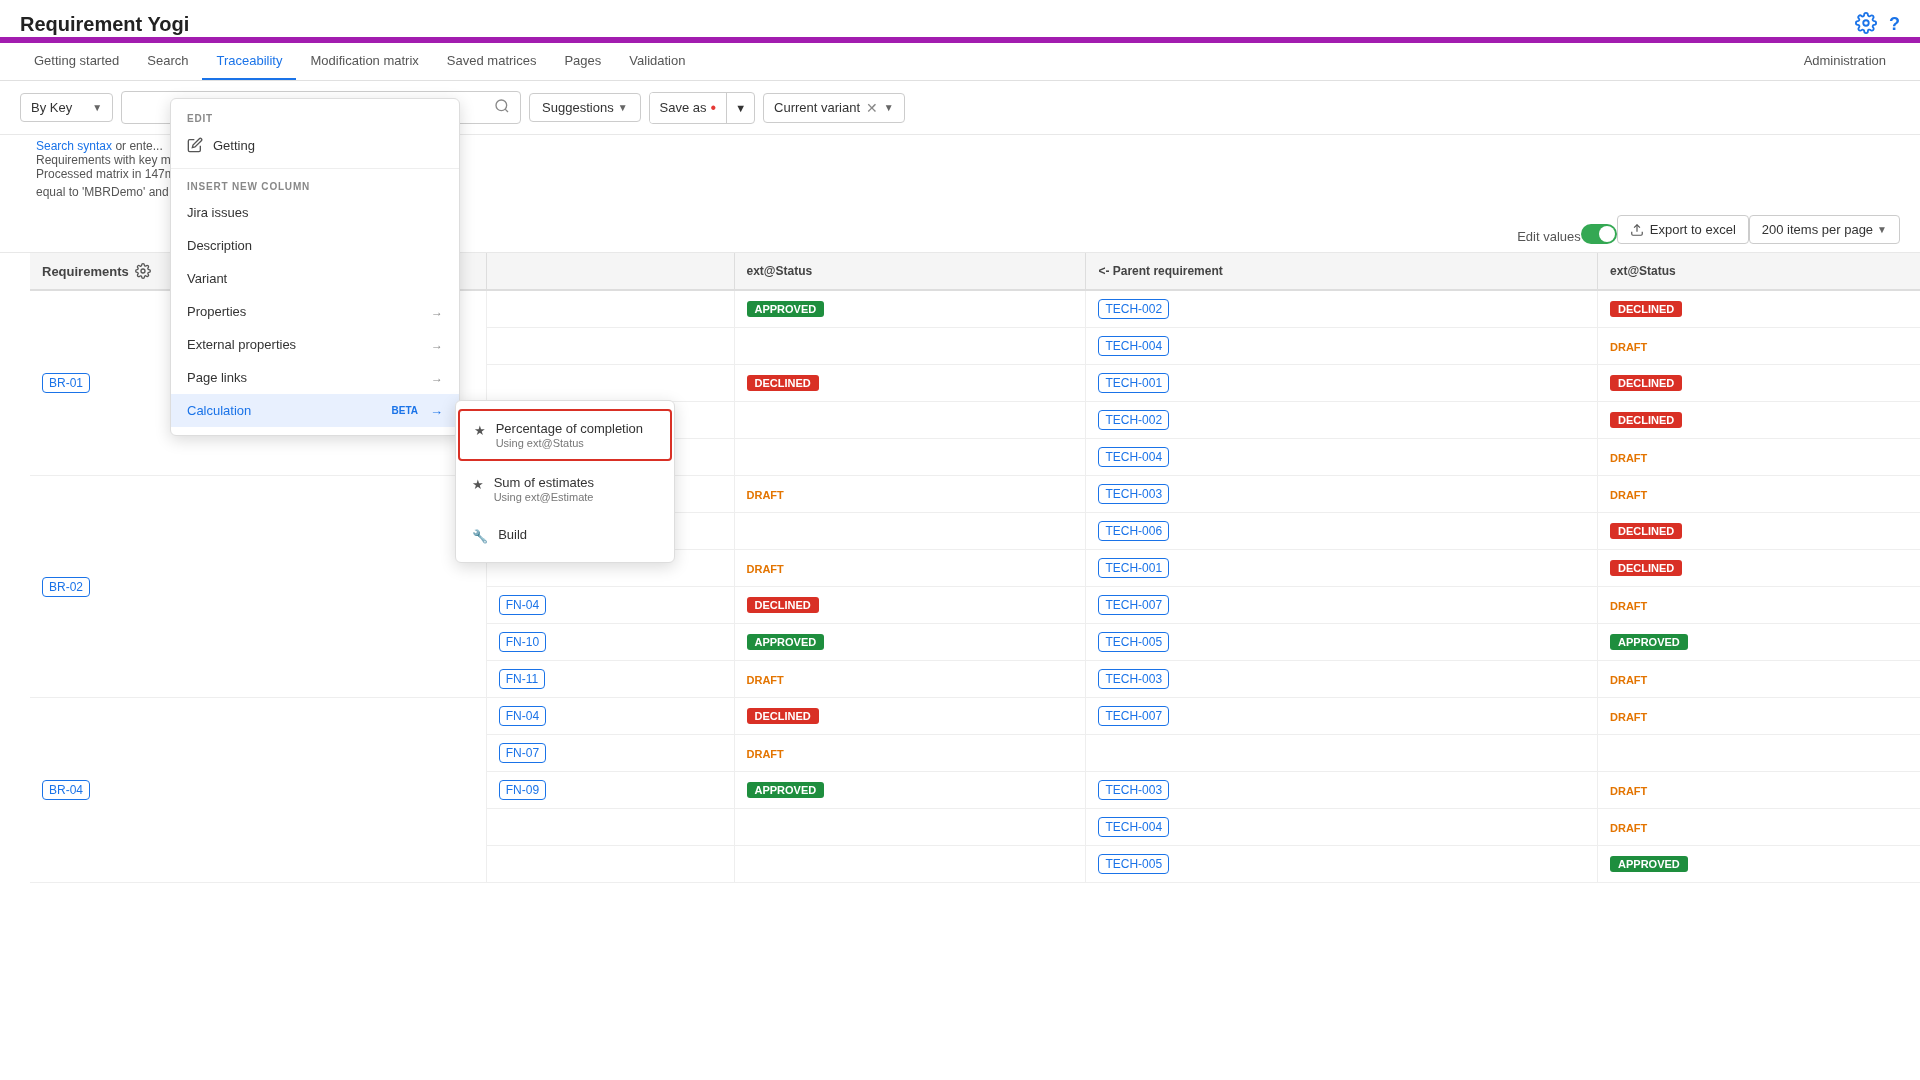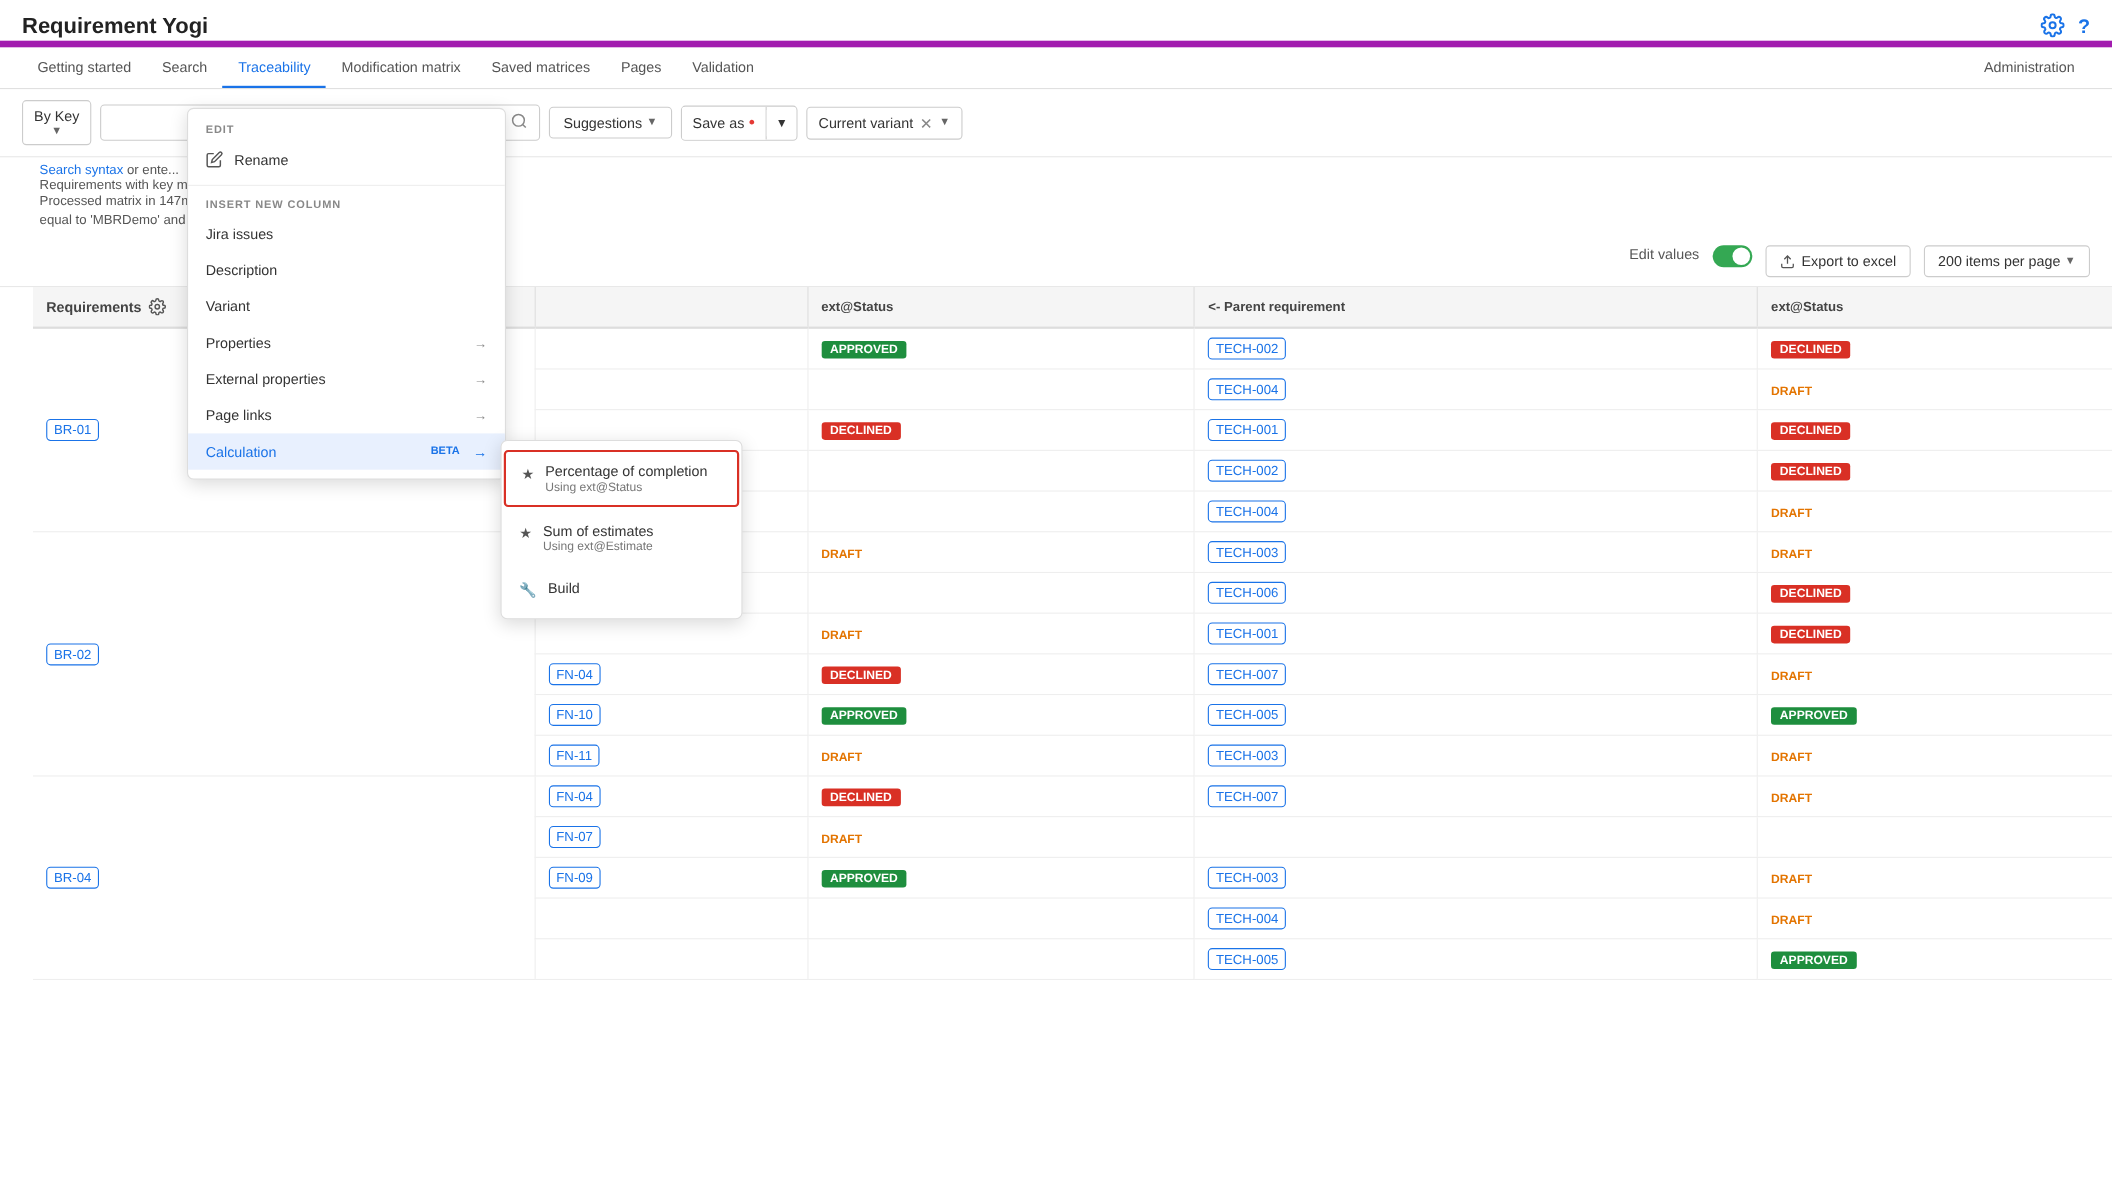--- a/index.html
+++ b/index.html
@@ -11,37 +11,37 @@
     .header-icons { display: flex; gap: 12px; align-items: center; }
 
     
     .nav-bar { display: flex; align-items: center; padding: 0 20px; border-bottom: 1px solid #e0e0e0; gap: 0; }
     .nav-item { padding: 10px 14px; font-size: 13px; color: #555; cursor: pointer; border-bottom: 2px solid transparent; white-space: nowrap; }
     .nav-item.active { color: #1a73e8; border-bottom: 2px solid #1a73e8; font-weight: 500; }
     .nav-item.right { margin-left: auto; }
 
     
     .toolbar { display: flex; align-items: center; padding: 10px 20px; gap: 8px; border-bottom: 1px solid #e8e8e8; }
-    .select-box { display: flex; align-items: center; padding: 6px 10px; border: 1px solid #ccc; border-radius: 4px; font-size: 13px; cursor: pointer; gap: 1px; background: #fff; flex-direction: column; }
+    .select-box { display: flex; align-items: center; padding: 6px 10px; border: 1px solid #ccc; border-radius: 4px; font-size: 13px; cursor: pointer; gap: 20px; background: #fff; }
     .search-box { flex: 1; max-width: 400px; display: flex; align-items: center; border: 1px solid #ccc; border-radius: 4px; padding: 6px 10px; gap: 6px; }
     .search-box input { border: none; outline: none; flex: 1; font-size: 13px; }
     .btn { display: flex; align-items: center; padding: 6px 12px; border-radius: 4px; font-size: 13px; cursor: pointer; border: 1px solid #ccc; background: #fff; gap: 4px; white-space: nowrap; }
     .save-as-btn { display: flex; align-items: center; border: 1px solid #ccc; border-radius: 4px; overflow: hidden; }
     .save-as-main { padding: 6px 10px; font-size: 13px; cursor: pointer; border-right: 1px solid #ccc; background: #fff; display: flex; align-items: center; gap: 4px; }
     .save-as-dot { color: #e53935; font-size: 16px; }
     .save-as-chevron { padding: 6px 8px; background: #fff; cursor: pointer; font-size: 11px; }
     .variant-box { display: flex; align-items: center; border: 1px solid #ccc; border-radius: 4px; padding: 6px 10px; font-size: 13px; gap: 6px; background: #fff; cursor: pointer; }
     .variant-x { color: #888; cursor: pointer; font-size: 14px; }
 
     
     .info-bar { padding: 4px 36px 8px; font-size: 12px; color: #555; }
     .info-bar a { color: #1a73e8; text-decoration: none; }
 
     
-    .table-toolbar { display: flex; align-items: flex-start; justify-content: flex-end; padding: 8px 20px; gap: 12px; border-bottom: 1px solid #e8e8e8; }
+    .table-toolbar { display: flex; align-items: flex-end; justify-content: flex-end; padding: 8px 20px; gap: 0; border-bottom: 1px solid #e8e8e8; }
     .edit-values-label { font-size: 13px; color: #555; }
     .toggle { width: 36px; height: 20px; background: #34a853; border-radius: 10px; position: relative; cursor: pointer; display: inline-block; }
     .toggle-knob { width: 16px; height: 16px; background: #fff; border-radius: 50%; position: absolute; top: 2px; right: 2px; }
     .export-btn { display: flex; align-items: center; gap: 6px; padding: 6px 12px; border: 1px solid #ccc; border-radius: 4px; font-size: 13px; cursor: pointer; background: #fff; }
 
     
     .table-container { overflow-x: auto; }
     table { width: 100%; border-collapse: collapse; margin-left: 30px; }
     th { background: #f5f5f5; padding: 10px 12px; text-align: left; font-size: 12px; font-weight: 600; color: #444; border-bottom: 2px solid #ddd; border-right: 1px solid #ddd; white-space: nowrap; }
     td { padding: 8px 12px; border-bottom: 1px solid #eee; border-right: 1px solid #eee; font-size: 13px; vertical-align: middle; }
@@ -286,21 +286,21 @@
   </table>
 </div>
 
 <div class="dropdown-menu">
   <div class="menu-section-label">EDIT</div>
   <div class="menu-item">
     <svg class="item-icon" viewBox="0 0 24 24" fill="none" stroke="#555" stroke-width="2">
         <path d="M11 4H4a2 2 0 0 0-2 2v14a2 2 0 0 0 2 2h14a2 2 0 0 0 2-2v-7"></path>
         <path d="M18.5 2.5a2.121 2.121 0 0 1 3 3L12 15l-4 1 1-4 9.5-9.5z"></path>
       </svg>
-    <span>Rename</span>
+    <span>Getting</span>
   </div>
   <div class="menu-divider"></div>
   <div class="menu-section-label">INSERT NEW COLUMN</div>
   <div class="menu-item">
     <span>Jira issues</span>
   </div>
   <div class="menu-item">
     <span>Description</span>
   </div>
   <div class="menu-item">

